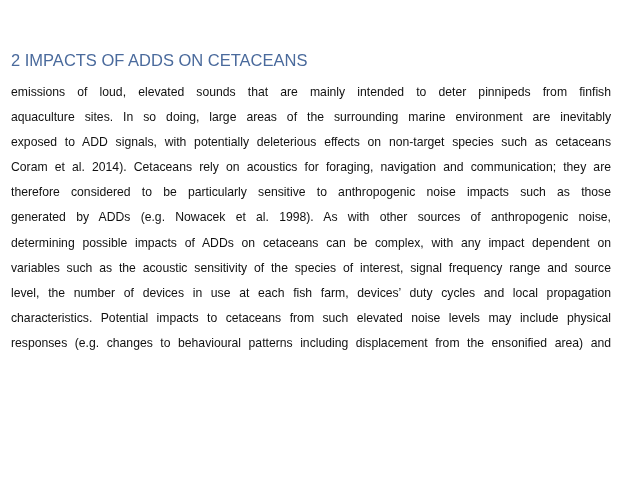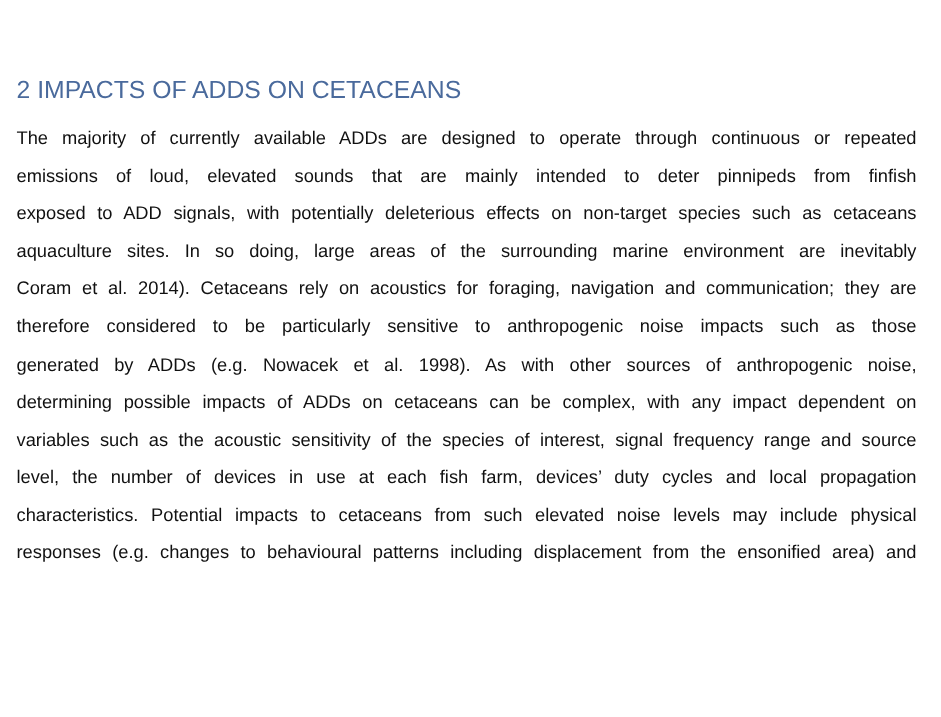--- a/index.html
+++ b/index.html
@@ -48,24 +48,23 @@
     .line.last {
       text-align-last: left;
     }
   </style>
 </head>
 <body>
 
 <div class="page">
   <h2 class="heading">2 IMPACTS OF ADDS ON CETACEANS</h2>
   <div class="body-text">
-    <span class="line">The majority of currently available ADDs are designed to operate through continuous or repeated</span>
     <span class="line">emissions of loud, elevated sounds that are mainly intended to deter pinnipeds from finfish</span>
+    <span class="line">aquaculture sites. In so doing, large areas of the surrounding marine environment are inevitably</span>
     <span class="line">exposed to ADD signals, with potentially deleterious effects on non-target species such as cetaceans</span>
-    <span class="line">aquaculture sites. In so doing, large areas of the surrounding marine environment are inevitably</span>
     <span class="line">Coram et al. 2014). Cetaceans rely on acoustics for foraging, navigation and communication; they are</span>
     <span class="line">therefore considered to be particularly sensitive to anthropogenic noise impacts such as those</span>
     <span class="line">generated by ADDs (e.g. Nowacek et al. 1998). As with other sources of anthropogenic noise,</span>
     <span class="line">determining possible impacts of ADDs on cetaceans can be complex, with any impact dependent on</span>
     <span class="line">variables such as the acoustic sensitivity of the species of interest, signal frequency range and source</span>
     <span class="line">level, the number of devices in use at each fish farm, devices’ duty cycles and local propagation</span>
     <span class="line">characteristics. Potential impacts to cetaceans from such elevated noise levels may include physical</span>
     <span class="line">responses (e.g. changes to behavioural patterns including displacement from the ensonified area) and</span>
   </div>
 </div>

